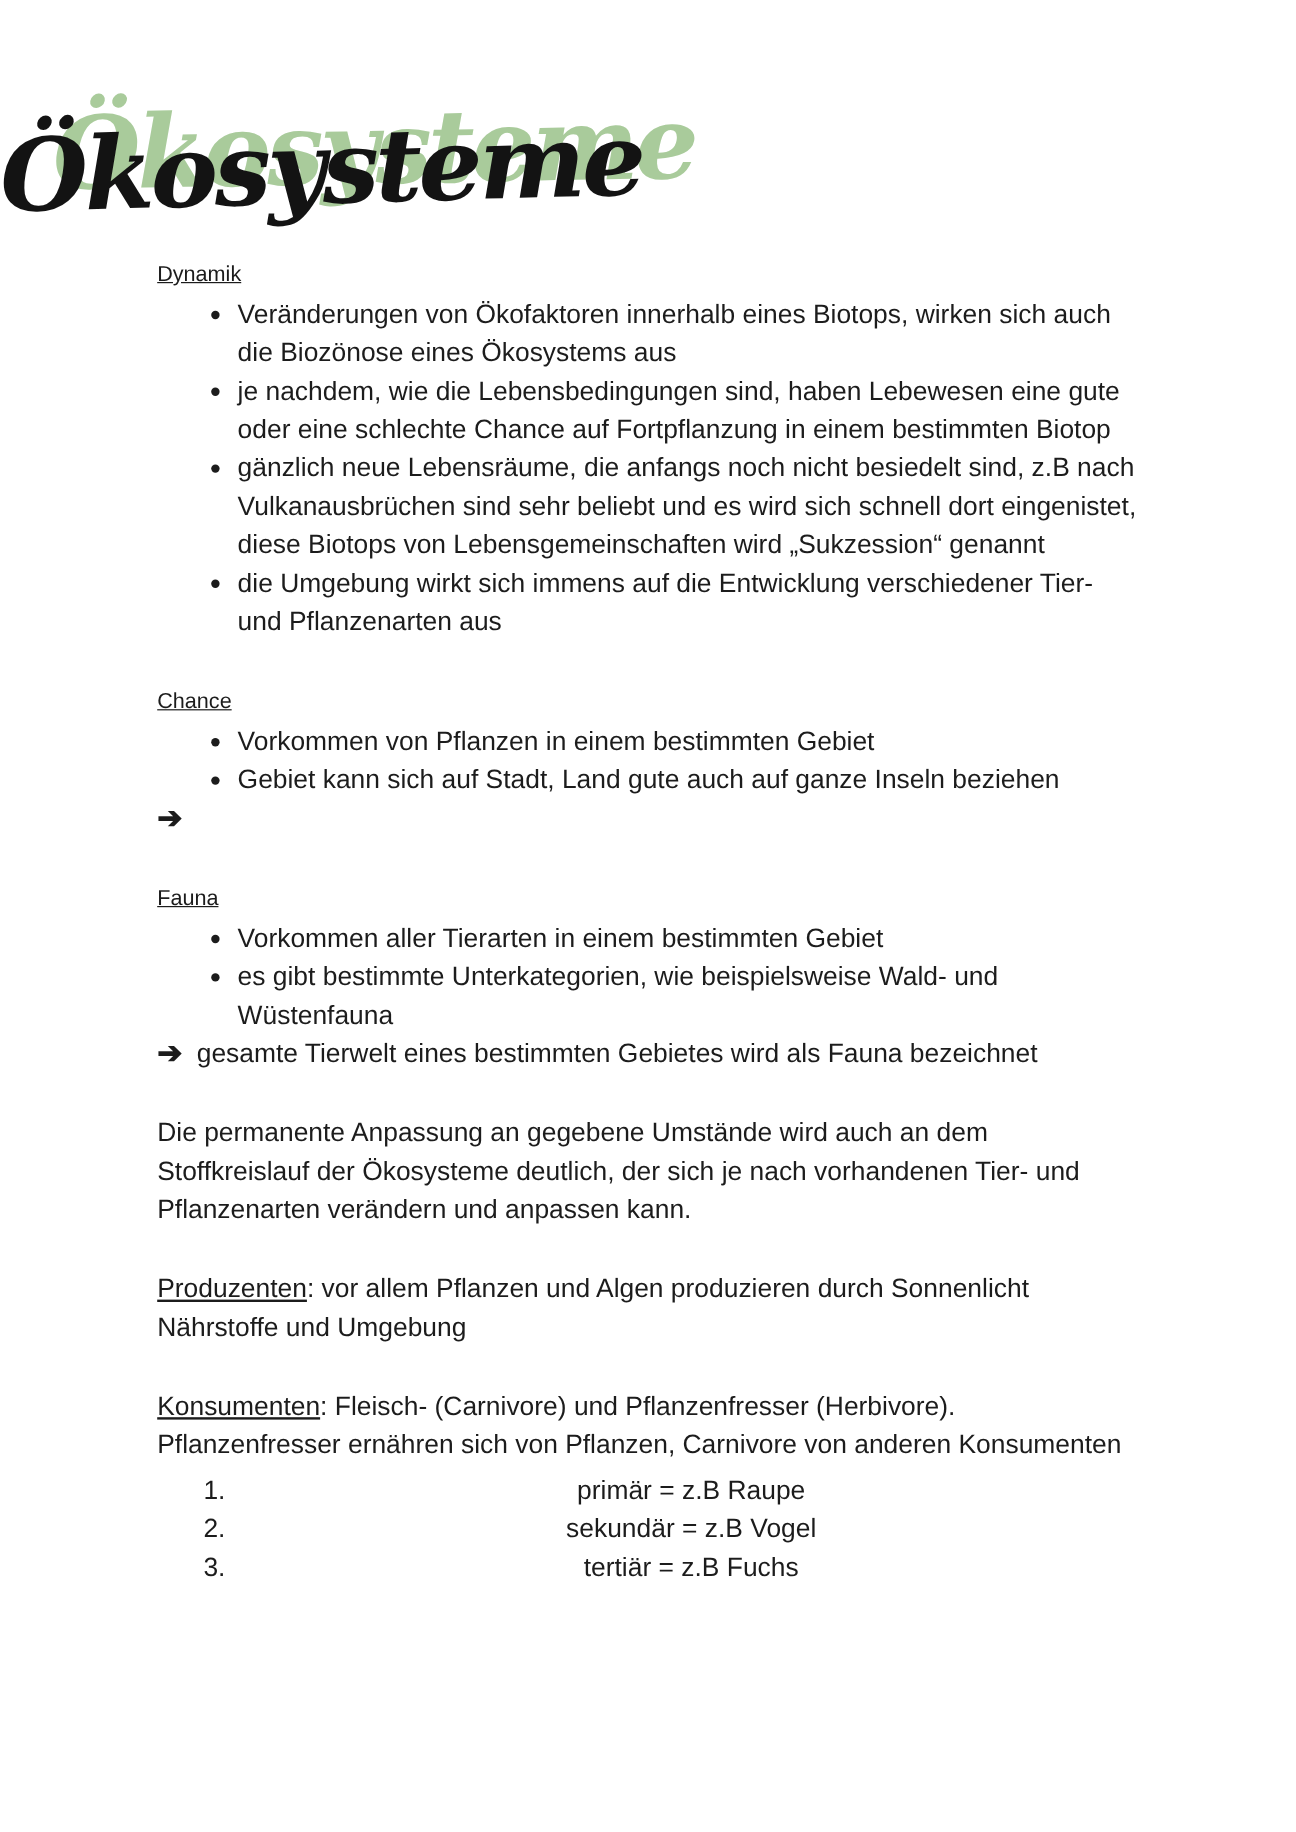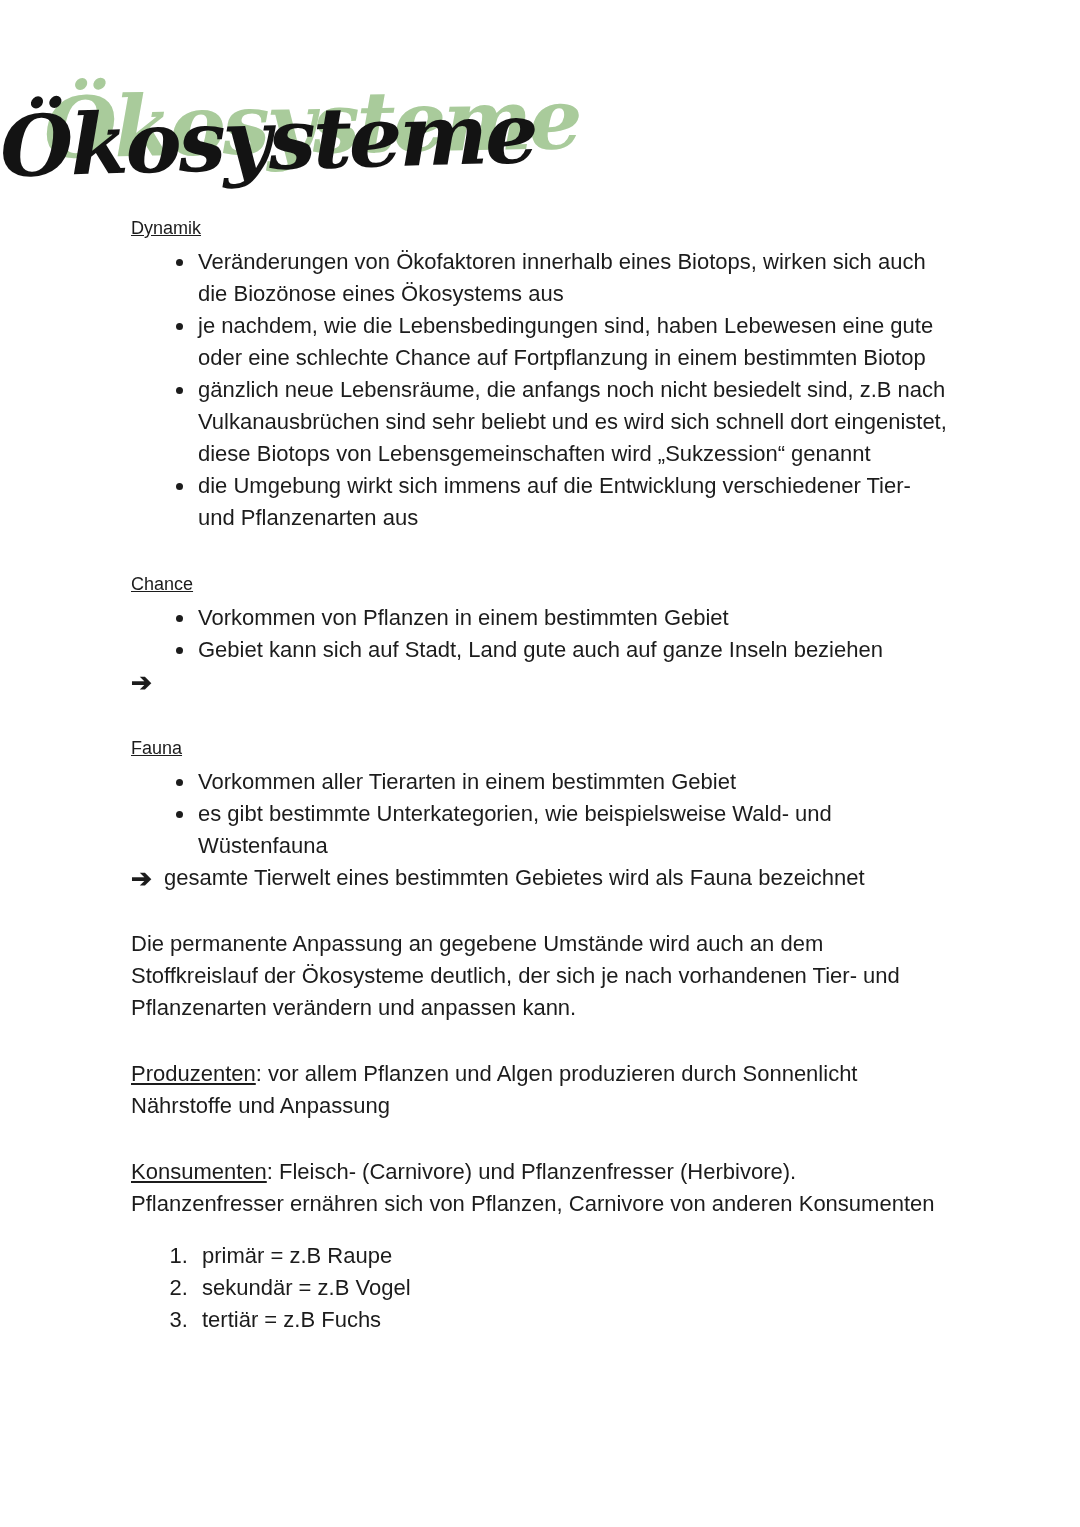--- a/index.html
+++ b/index.html
@@ -67,22 +67,23 @@
     font-weight: 700;
     font-size: 25px;
     line-height: 32px;
     flex: 0 0 auto;
   }
 
   p.body-par { margin-top: 34px; }
   .term { text-decoration: underline; text-align: right; }
 
   ol.numbered {
-    margin-top: 20px;
+    margin-top: 6px;
     padding-left: 63px;
+    text-align: center;
   }
   ol.numbered li { padding-left: 8px; }
 </style>
 </head>
 <body>
 
 <div class="page">
 
   <div class="title-wrap">
     <div class="title-layer title-green">Ökosysteme</div>
@@ -113,21 +114,21 @@
       <li>Vorkommen aller Tierarten in einem bestimmten Gebiet</li>
       <li>es gibt bestimmte Unterkategorien, wie beispielsweise Wald- und Wüstenfauna</li>
     </ul>
     <div class="arrow-line">
       <span class="arrow-icon">➔</span>
       <span>gesamte Tierwelt eines bestimmten Gebietes wird als Fauna bezeichnet</span>
     </div>
 
     <p class="body-par">Die permanente Anpassung an gegebene Umstände wird auch an dem Stoffkreislauf der Ökosysteme deutlich, der sich je nach vorhandenen Tier- und Pflanzenarten verändern und anpassen kann.</p>
 
-    <p class="body-par"><span class="term">Produzenten</span><span>: vor allem Pflanzen und Algen produzieren durch Sonnenlicht Nährstoffe und Anpassung</span></p>
+    <p class="body-par"><span class="term">Produzenten</span><span>: vor allem Pflanzen und Algen produzieren durch Sonnenlicht Nährstoffe und Umgebung</span></p>
 
     <p class="body-par"><span class="term">Konsumenten</span><span>: Fleisch- (Carnivore) und Pflanzenfresser (Herbivore). Pflanzenfresser ernähren sich von Pflanzen, Carnivore von anderen Konsumenten</span></p>
 
     <ol class="numbered">
       <li>primär = z.B Raupe</li>
       <li>sekundär = z.B Vogel</li>
       <li>tertiär = z.B Fuchs</li>
     </ol>
 
   </div>

